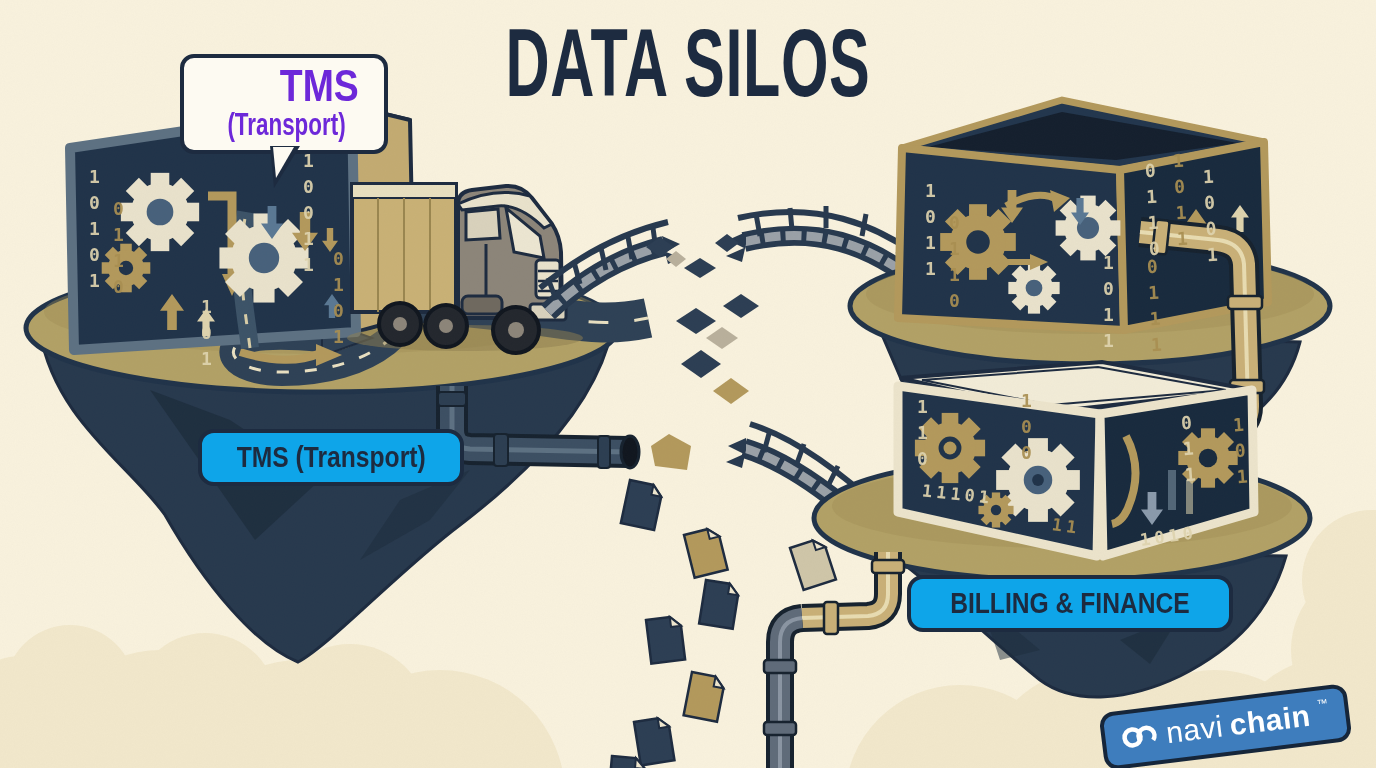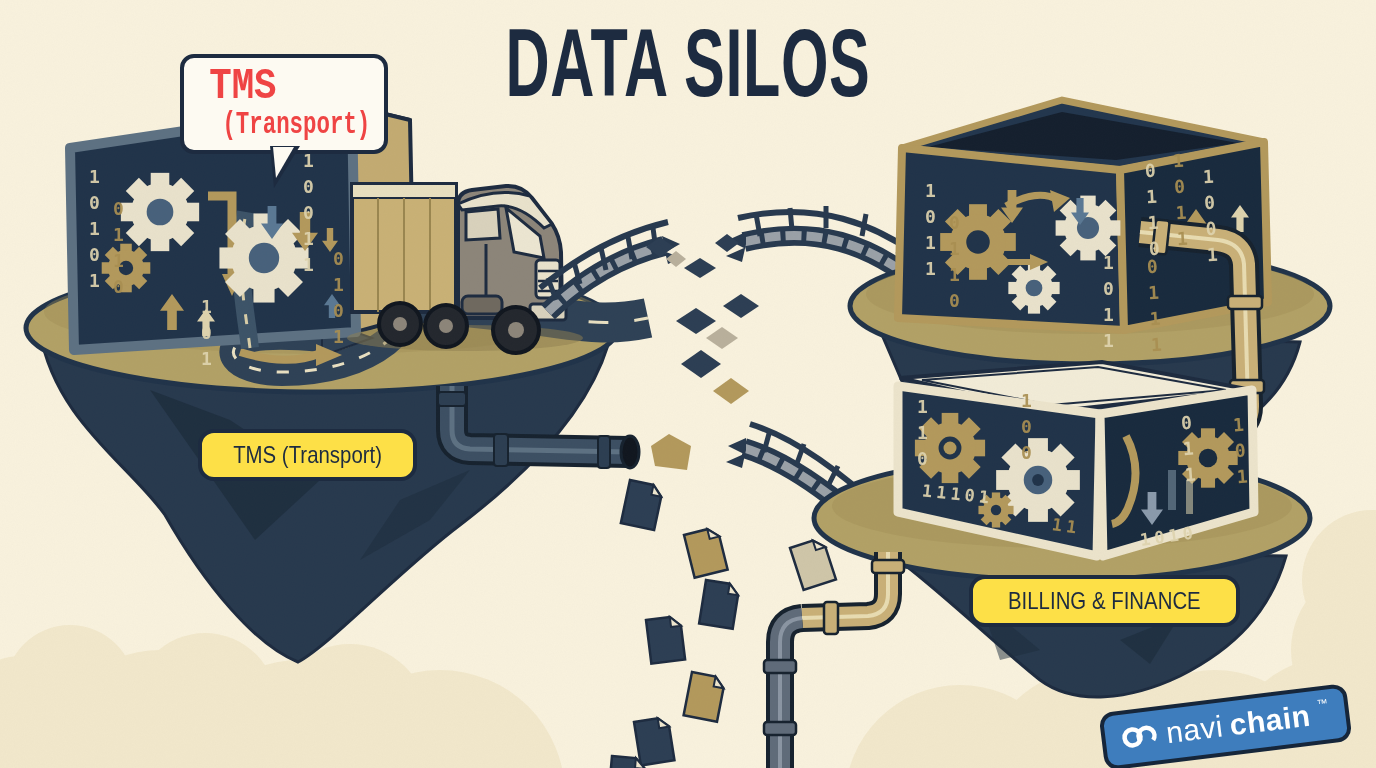--- a/index.html
+++ b/index.html
@@ -7,40 +7,40 @@
          font-family:"Liberation Sans",sans-serif;}
   .scene{position:absolute;inset:0;}
 
   
   .title{position:absolute;top:14px;left:50%;transform:translateX(-50%) scaleX(.63);
          transform-origin:center top;font-size:97px;font-weight:800;letter-spacing:1px;
          color:#1d2b40;white-space:nowrap;line-height:1.0;}
 
   
   .bubble{position:absolute;background:#fdfaf2;border:4px solid #1d2b40;border-radius:14px;
-          text-align:left;padding:6px 12px 8px;color:#ef4444;font-family:Liberation Mono, monospace;}
+          text-align:right;padding:6px 12px 8px;color:#6d28d9;}
   .bubble-heading{font-size:44px;font-weight:800;line-height:1.0;transform:scaleX(.85);}
   .bubble-sub{font-size:32px;font-weight:700;line-height:1.05;transform:scaleX(.7);white-space:nowrap;}
   .bubble-tms{left:180px;top:54px;width:176px;}
   .bubble-wms{left:992px;top:54px;width:196px;}
   .tail-a{position:absolute;bottom:-38px;left:86px;width:0;height:0;
           border-top:42px solid #1d2b40;border-left:4px solid transparent;border-right:26px solid transparent;}
   .tail-a::after{content:"";position:absolute;top:-41px;left:-1px;width:0;height:0;
           border-top:31px solid #fdfaf2;border-left:3px solid transparent;border-right:18px solid transparent;}
   .tail-b{position:absolute;bottom:-38px;left:48px;width:0;height:0;
           border-top:42px solid #1d2b40;border-left:26px solid transparent;border-right:4px solid transparent;}
   .tail-b::after{content:"";position:absolute;top:-41px;left:-21px;width:0;height:0;
           border-top:31px solid #fdfaf2;border-left:18px solid transparent;border-right:3px solid transparent;}
 
   
-  .pill{position:absolute;background:#fde047;border:4px solid #1d2b40;border-radius:16px;
-        color:#1d2b40;font-weight:400;font-size:24px;padding:8px 18px;white-space:nowrap;}
+  .pill{position:absolute;background:#0ea5e9;border:4px solid #1d2b40;border-radius:16px;
+        color:#1d2b40;font-weight:700;font-size:29px;padding:8px 18px;white-space:nowrap;}
   .pill-inner{display:inline-block;transform:scaleX(.85);transform-origin:center;}
   .pill-tms{left:198px;top:429px;}
-  .pill-billing{left:969px;top:575px;}
+  .pill-billing{left:907px;top:575px;}
 
   
   .logo{position:absolute;right:26px;bottom:12px;transform:rotate(-7deg);
         background:#3e7dbd;border:4px solid #16263a;border-radius:14px;
         display:flex;align-items:center;gap:7px;padding:9px 16px 11px;color:#fff;}
   .logo-navi{font-size:30px;font-weight:400;letter-spacing:.5px;line-height:1;}
   .logo-chain{font-size:30px;font-weight:800;letter-spacing:.5px;line-height:1;}
   .logo-tm{font-size:11px;align-self:flex-start;margin-left:1px;margin-top:-2px;}
 
   

